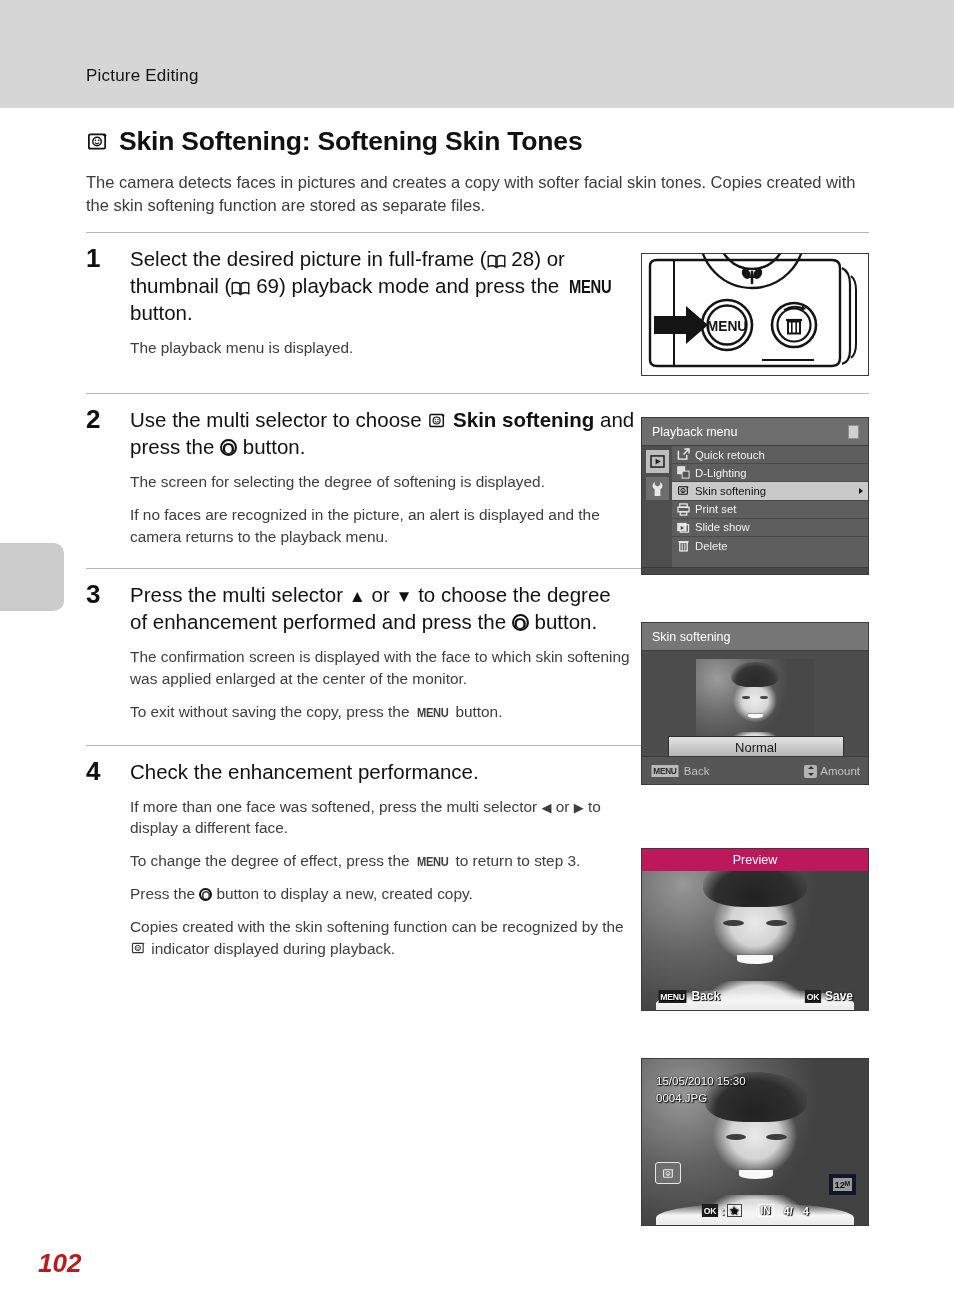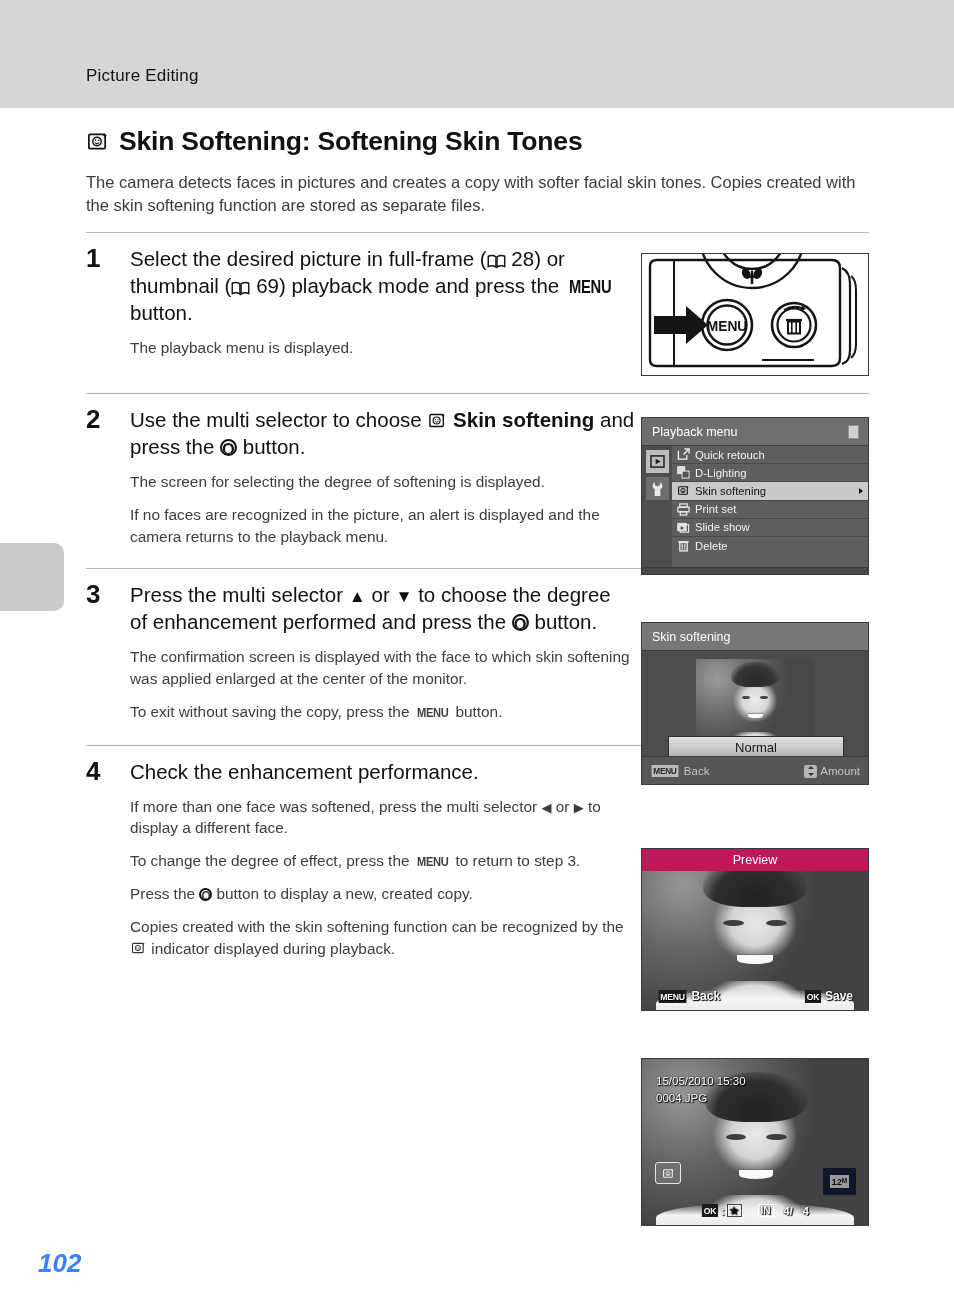--- a/index.html
+++ b/index.html
@@ -41,21 +41,21 @@
     border-bottom-right-radius: 10px;
   }
 
   
   .page-number {
     position: absolute;
     left: 38px; top: 1248px;
     font-size: 26px;
     font-style: italic;
     font-weight: 700;
-    color: #3b82f6;
+    color: #b91c1c;
   }
 
   
   .content {
     position: absolute;
     left: 86px; top: 118px;
     width: 784px;
   }
 
   
@@ -347,21 +347,21 @@
     border-radius: 3px;
     z-index: 3;
     display: flex; align-items: center; justify-content: center;
   }
   .ov-size {
     position: absolute; right: 12px; bottom: 30px;
     z-index: 3;
     background: #9a9a9a; color: #111;
     font-size: 9.5px; font-weight: 700;
     padding: 1px 2px;
-    border: 7px solid #0f172a;
+    border: 4px solid #0f172a;
   }
   .ov-bottom {
     position: absolute; left: 0; bottom: 8px;
     width: 100%;
     display: flex; align-items: center;
     justify-content: center;
     gap: 16px;
     font-size: 11px; font-weight: 700;
     color: #fff;
     text-shadow: 0 0 2px #000, 1px 1px 1px #000;

